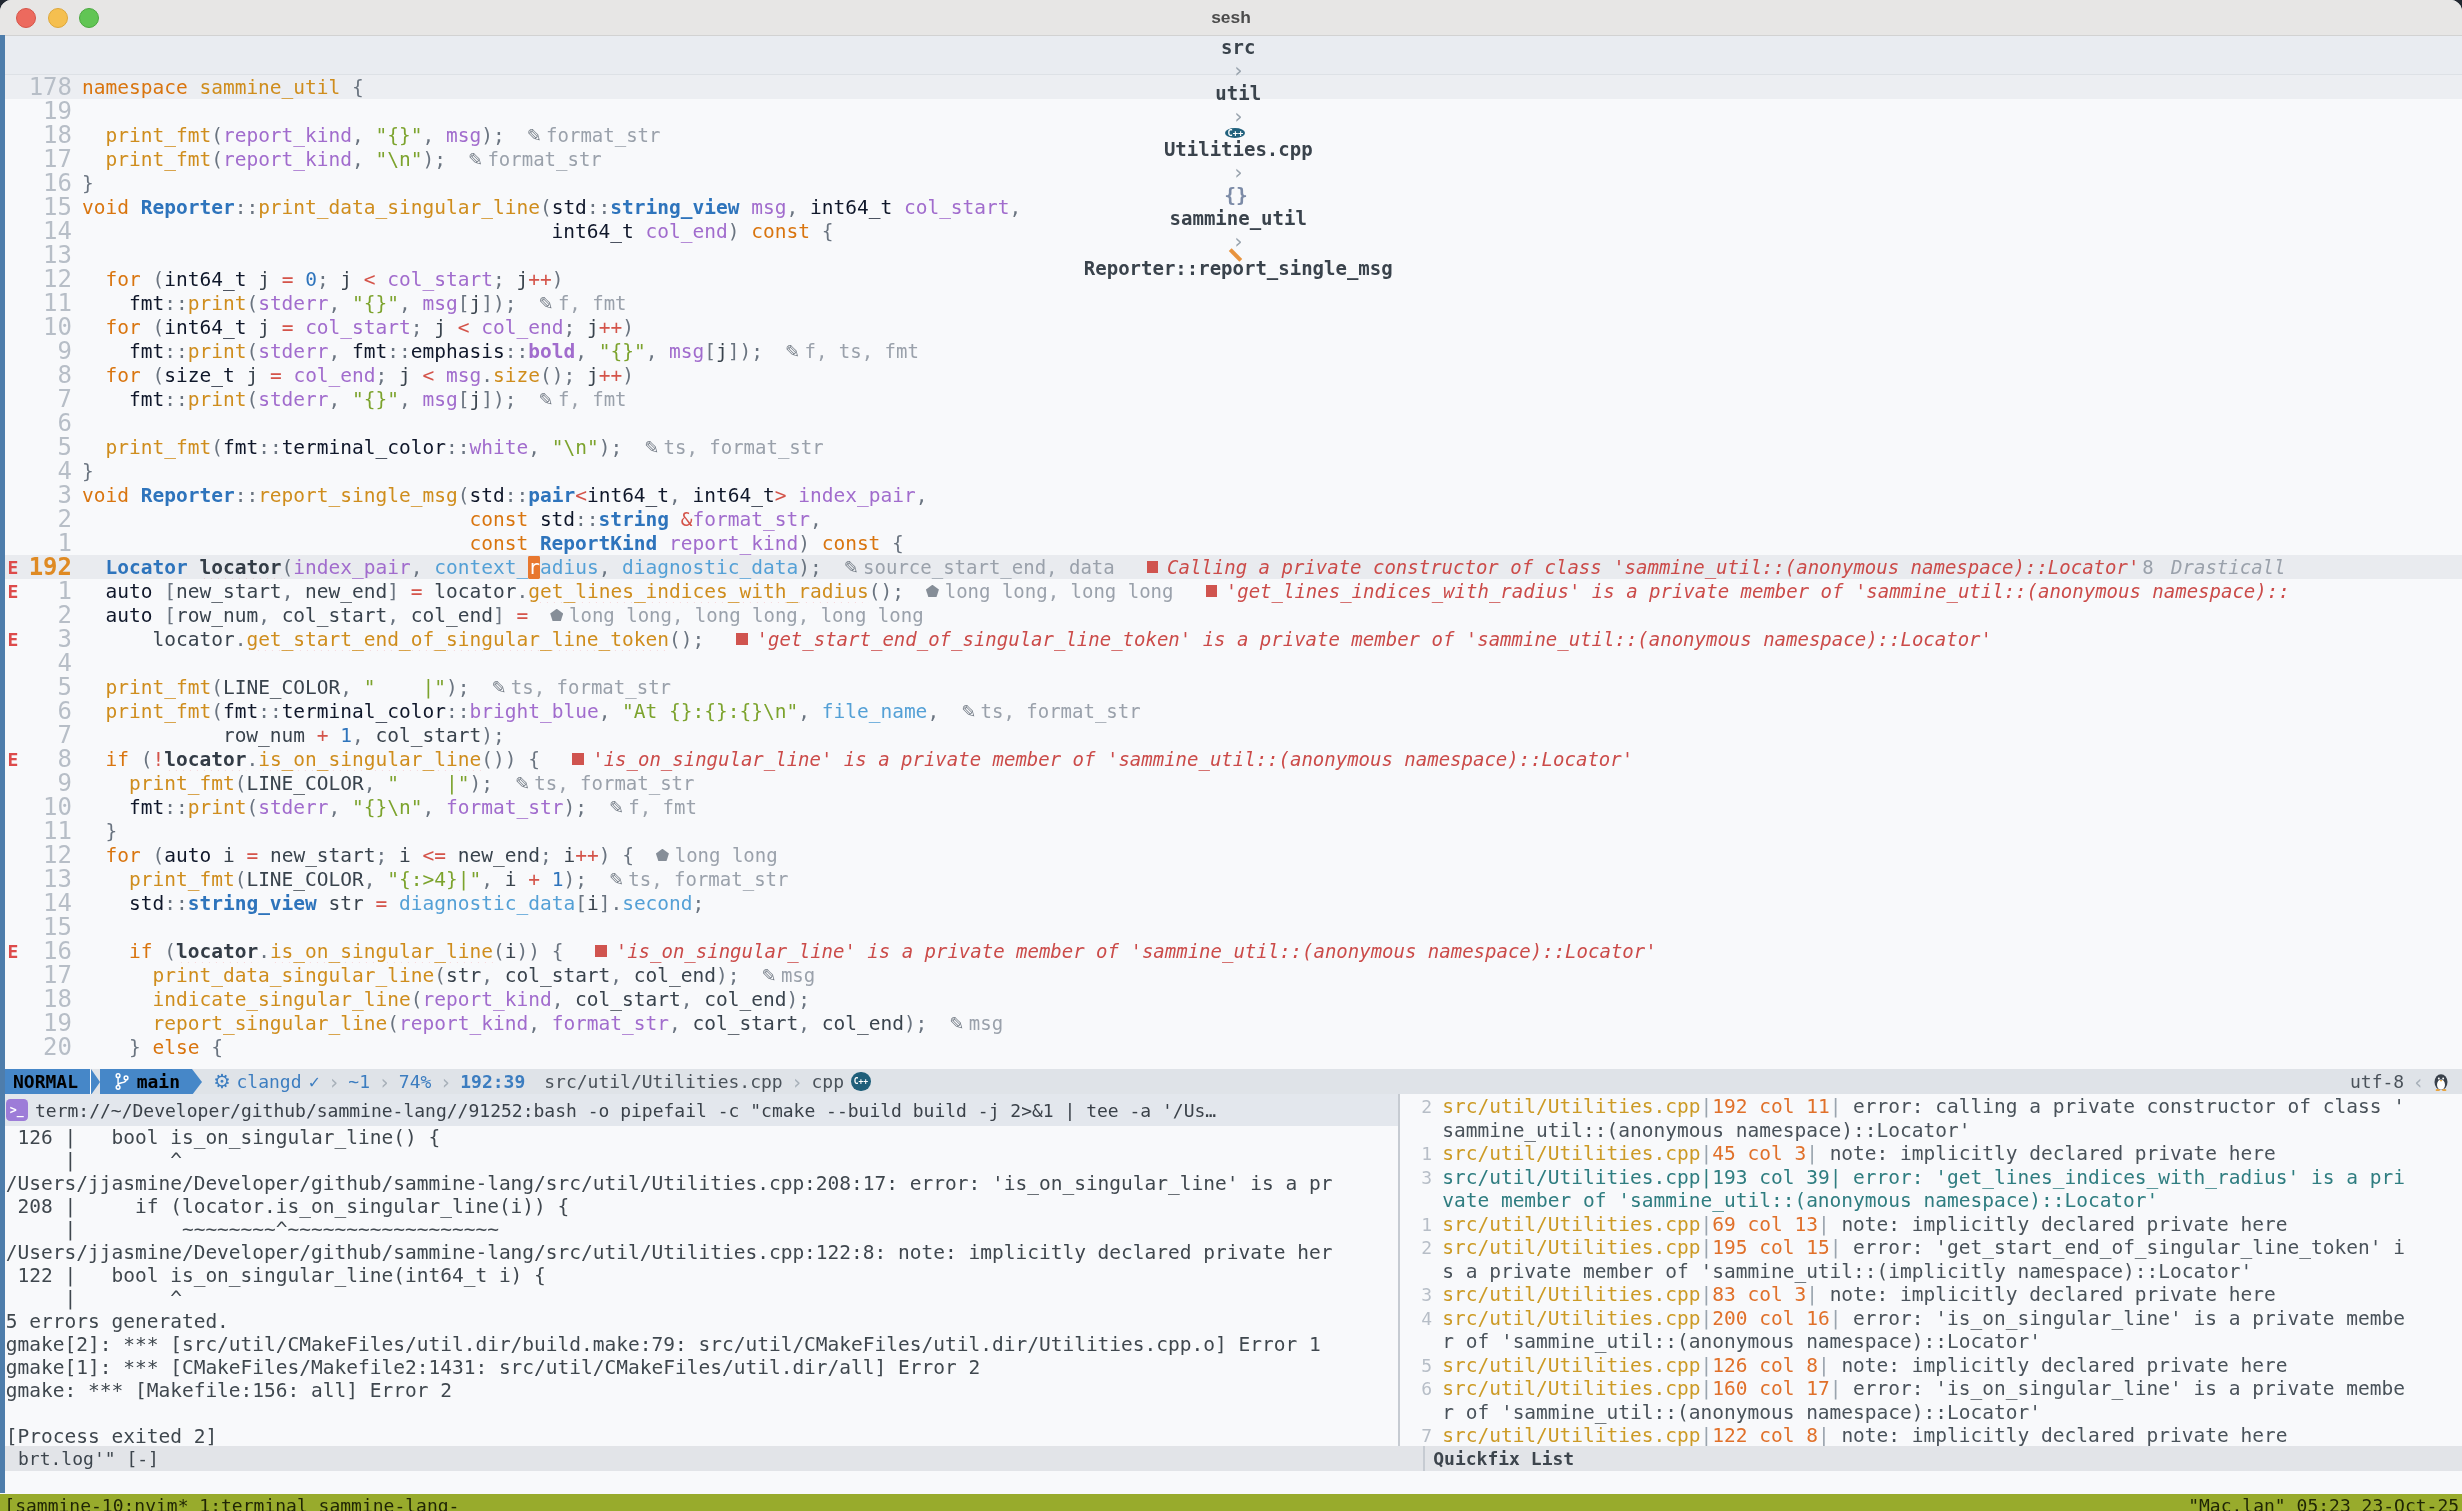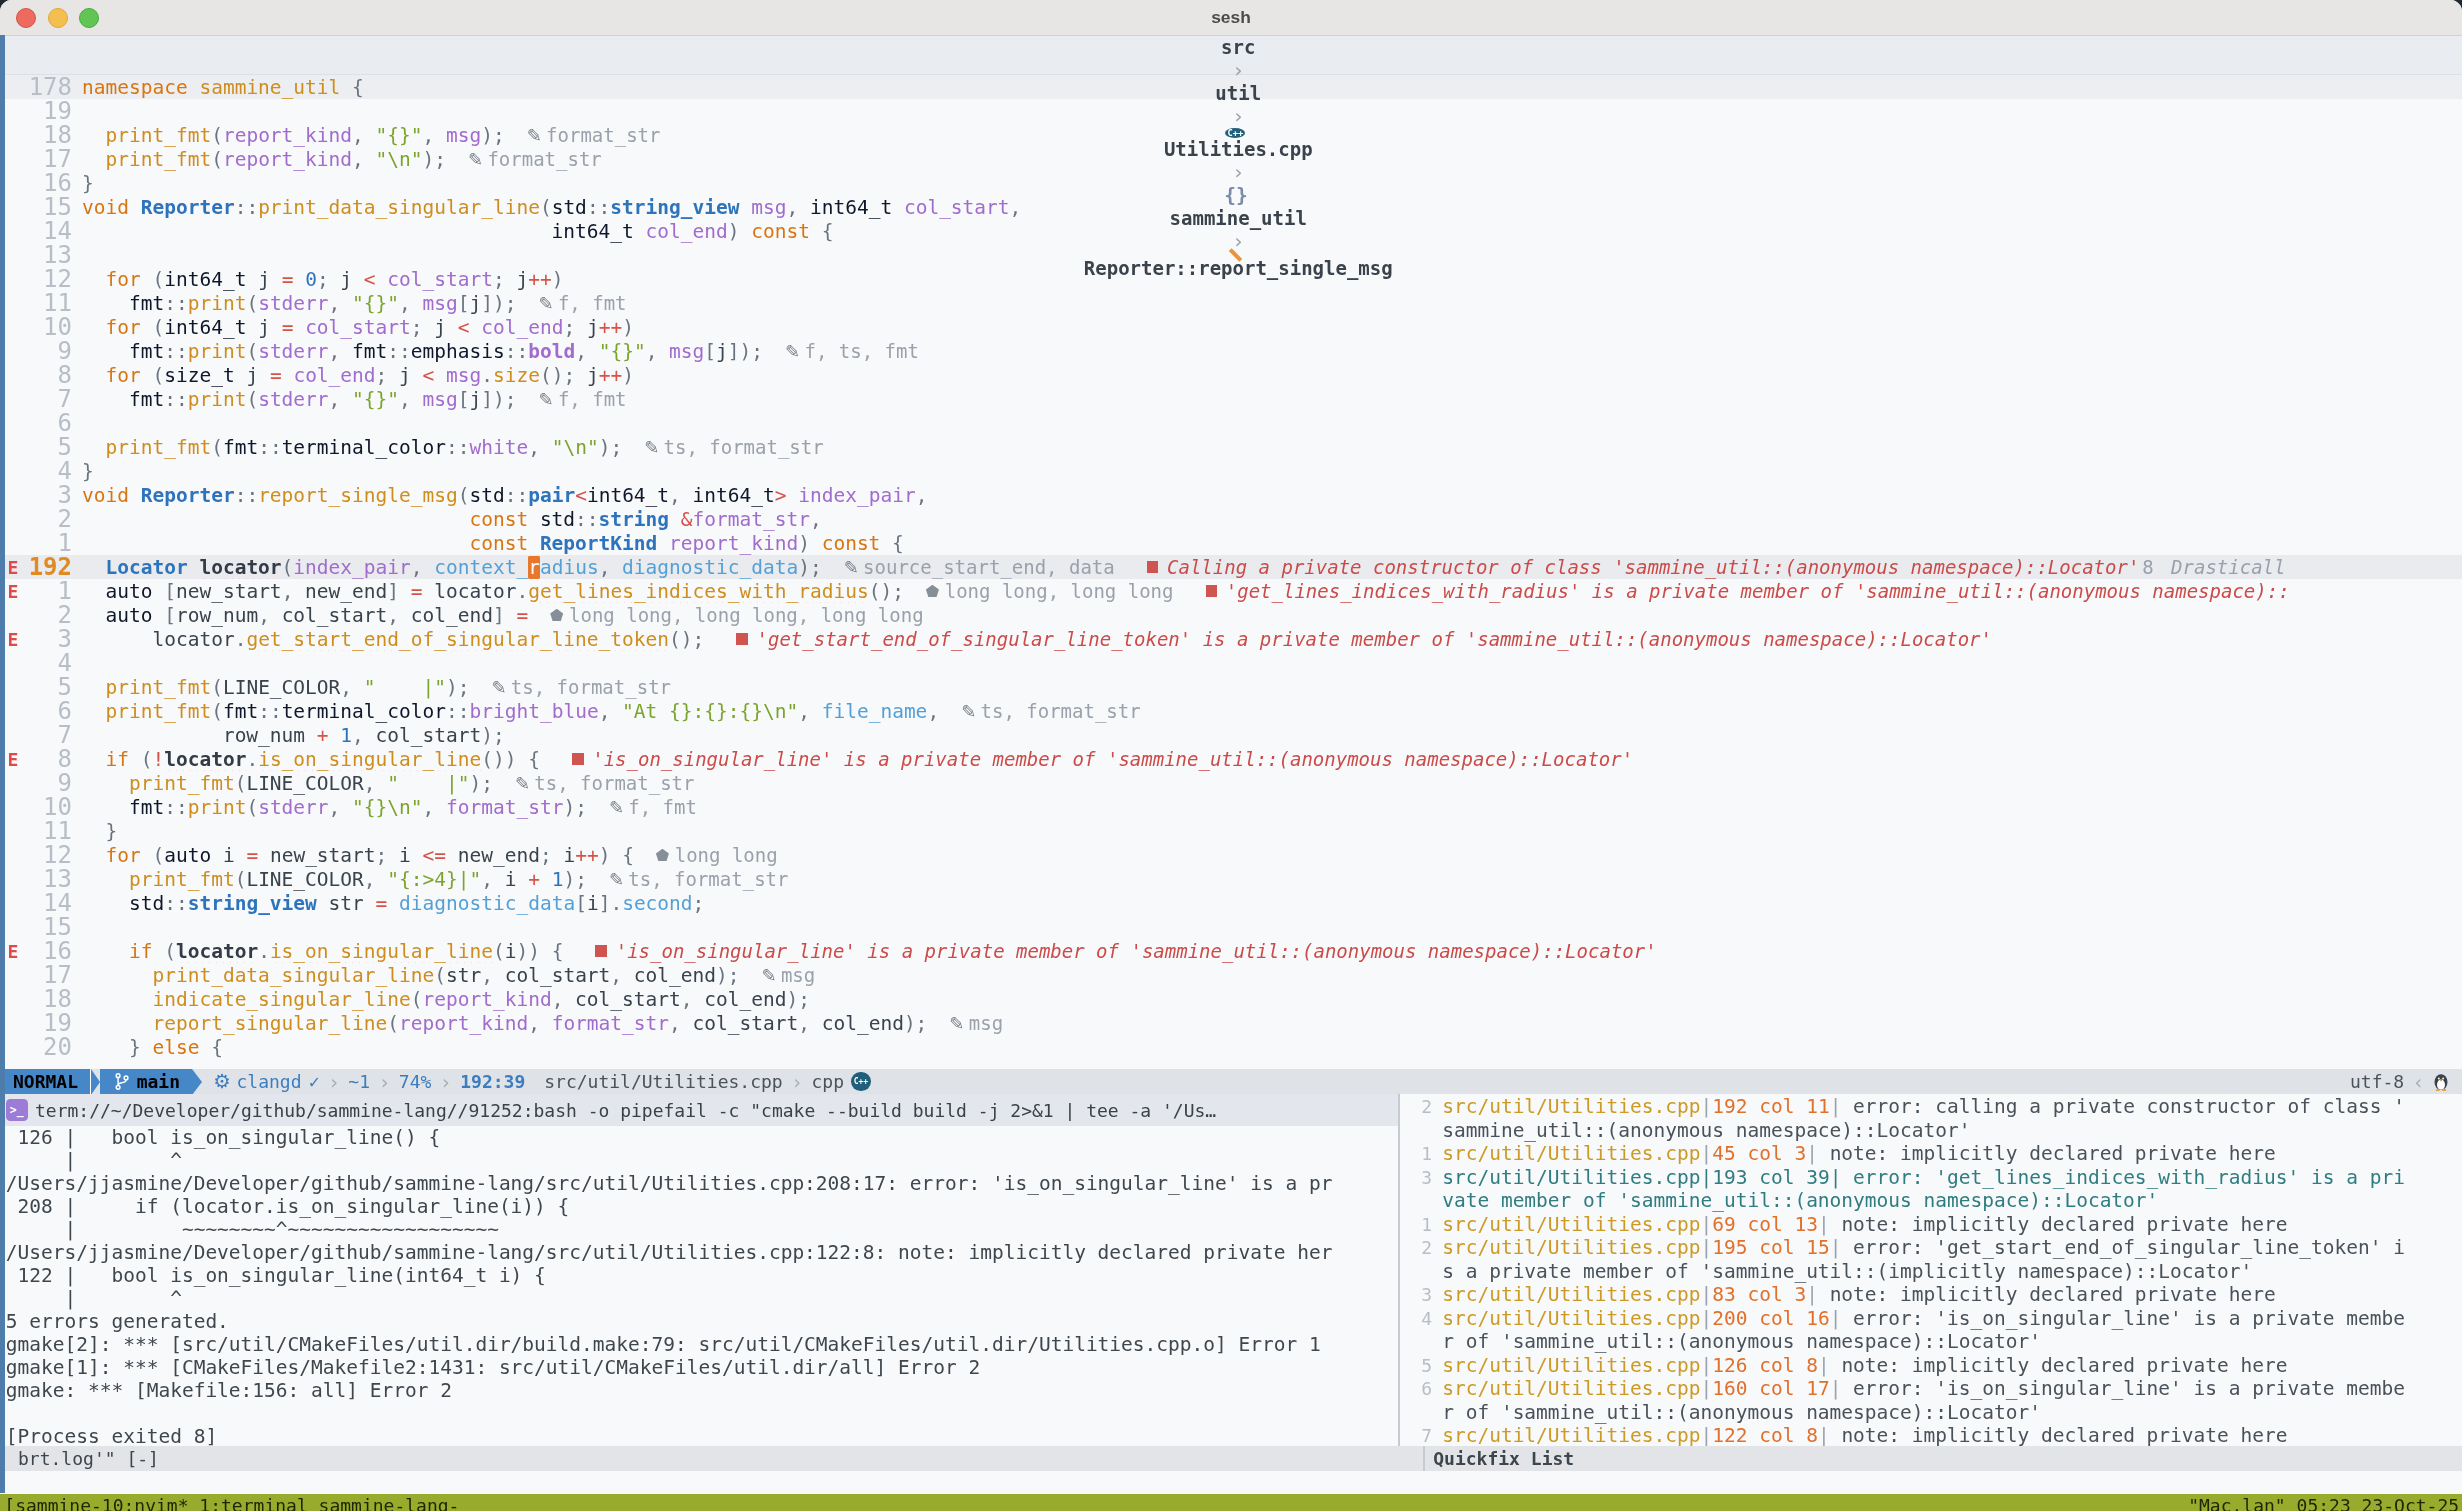--- a/index.html
+++ b/index.html
@@ -417,21 +417,21 @@
           <div class="trow"> 208 |     if (locator.is_on_singular_line(i)) {</div>
           <div class="trow">     |         ~~~~~~~~^~~~~~~~~~~~~~~~~~~</div>
           <div class="trow">/Users/jjasmine/Developer/github/sammine-lang/src/util/Utilities.cpp:122:8: note: implicitly declared private her</div>
           <div class="trow"> 122 |   bool is_on_singular_line(int64_t i) {</div>
           <div class="trow">     |        ^</div>
           <div class="trow">5 errors generated.</div>
           <div class="trow">gmake[2]: *** [src/util/CMakeFiles/util.dir/build.make:79: src/util/CMakeFiles/util.dir/Utilities.cpp.o] Error 1</div>
           <div class="trow">gmake[1]: *** [CMakeFiles/Makefile2:1431: src/util/CMakeFiles/util.dir/all] Error 2</div>
           <div class="trow">gmake: *** [Makefile:156: all] Error 2</div>
           <div class="trow"></div>
-          <div class="trow">[Process exited 8]</div>
+          <div class="trow">[Process exited 2]</div>
         </div>
     </div>
     <div class="vsep"></div>
     <div class="qf-pane" id="qf-body">
         <div class="qrow"><span class="qnum">2</span><span><span class="tk qf-file">src/util/Utilities.cpp</span><span class="tk qf-bar">|</span><span class="tk qf-loc">192 col 11</span><span class="tk qf-bar">|</span><span class="tk qf-text"> error: calling a private constructor of class '</span></span></div>
         <div class="qrow"><span class="qnum"></span><span><span class="tk qf-text">sammine_util::(anonymous namespace)::Locator'</span></span></div>
         <div class="qrow"><span class="qnum">1</span><span><span class="tk qf-file">src/util/Utilities.cpp</span><span class="tk qf-bar">|</span><span class="tk qf-loc">45 col 3</span><span class="tk qf-bar">|</span><span class="tk qf-text"> note: implicitly declared private here</span></span></div>
         <div class="qrow cur"><span class="qnum">3</span><span><span class="tk qf-file">src/util/Utilities.cpp</span><span class="tk qf-bar">|</span><span class="tk qf-loc">193 col 39</span><span class="tk qf-bar">|</span><span class="tk qf-text"> error: 'get_lines_indices_with_radius' is a pri</span></span></div>
         <div class="qrow cur"><span class="qnum"></span><span><span class="tk qf-text">vate member of 'sammine_util::(anonymous namespace)::Locator'</span></span></div>
         <div class="qrow"><span class="qnum">1</span><span><span class="tk qf-file">src/util/Utilities.cpp</span><span class="tk qf-bar">|</span><span class="tk qf-loc">69 col 13</span><span class="tk qf-bar">|</span><span class="tk qf-text"> note: implicitly declared private here</span></span></div>

